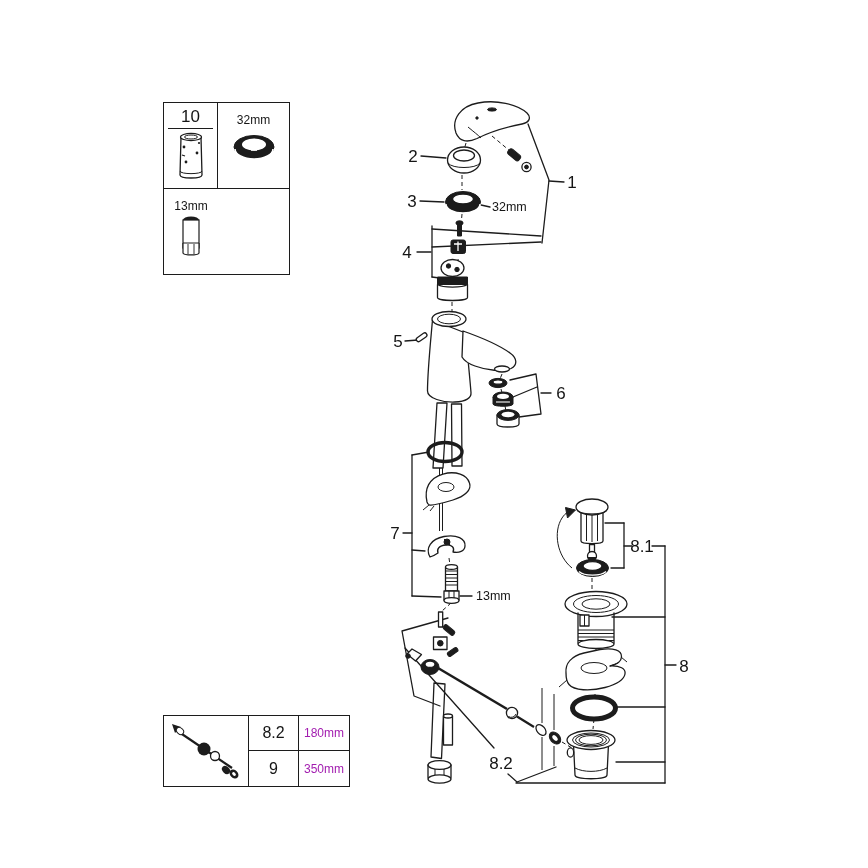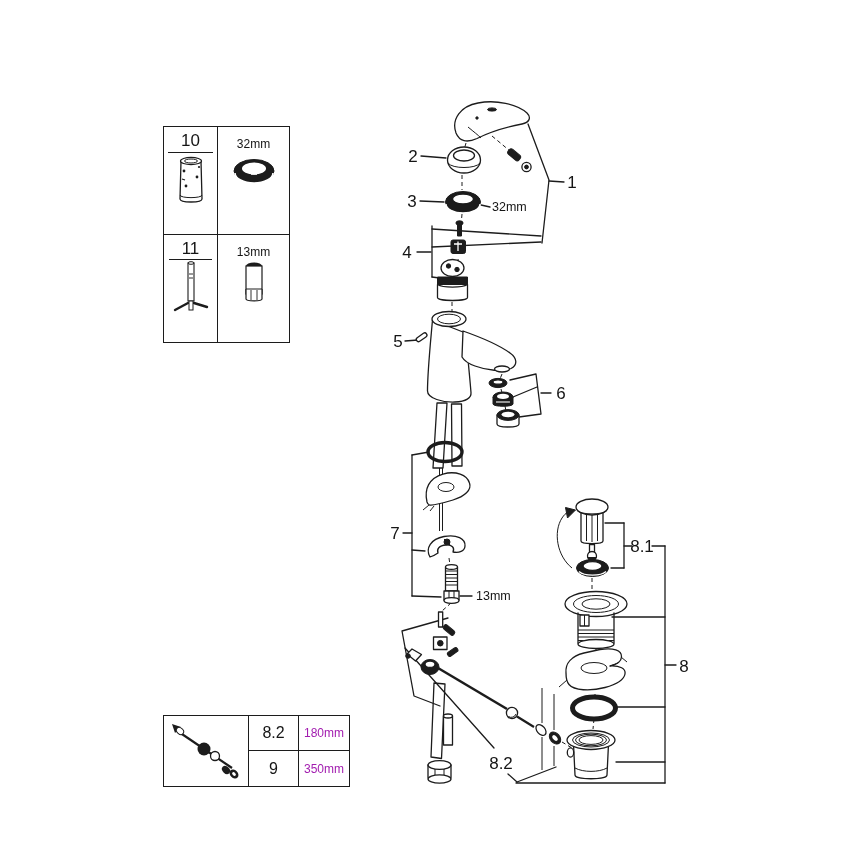--- a/index.html
+++ b/index.html
@@ -8,21 +8,21 @@
   svg text{font-family:"Liberation Sans",sans-serif;fill:#151515;}
   .ln{stroke:#1c1c1c;stroke-width:1.3;fill:none;stroke-linejoin:round;stroke-linecap:round;}
   .thin{stroke:#1c1c1c;stroke-width:1;fill:none;}
   .wh{fill:#ffffff;stroke:#1c1c1c;stroke-width:1.3;stroke-linejoin:round;}
   .dk{fill:#1c1c1c;stroke:#1c1c1c;stroke-width:1;stroke-linejoin:round;}
   .dash{stroke:#1c1c1c;stroke-width:1;fill:none;stroke-dasharray:4 3;}
   .num{font-size:17px;}
   .dim{font-size:12.5px;}
   
   .ptable{position:absolute;border:1.6px solid #1c1c1c;background:#fff;box-sizing:border-box;}
-  .tool-table{left:163px;top:102px;width:127px;height:217px;display:grid;grid-template-columns:54px 1fr;grid-template-rows:1fr 1fr;margin-top:24px;}
+  .tool-table{left:163px;top:102px;width:127px;height:173px;display:grid;grid-template-columns:54px 1fr;grid-template-rows:1fr 1fr;}
   .tool-table .cell{box-sizing:border-box;display:flex;flex-direction:column;align-items:center;padding-top:4px;}
   .tool-table .c-num{border-right:1.4px solid #1c1c1c;}
   .tool-table .r1{border-bottom:1.4px solid #1c1c1c;}
   .pnum{font-size:17px;color:#151515;border-bottom:1.5px solid #1c1c1c;padding:0 13px 1px;line-height:1.15;}
   .psize{font-size:12px;color:#151515;margin-top:6px;}
   .rod-table{left:163px;top:715px;width:187px;height:72px;display:grid;grid-template-columns:85px 50px 1fr;grid-template-rows:1fr 1fr;}
   .rod-table .cell{box-sizing:border-box;display:flex;align-items:center;justify-content:center;}
   .rod-table .c-img{grid-row:1 / span 2;border-right:1.4px solid #1c1c1c;}
   .rod-table .c-mid{border-right:1.4px solid #1c1c1c;}
   .rod-table .r1{border-bottom:1.4px solid #1c1c1c;}
@@ -335,30 +335,20 @@
   </div>
   <div class="cell r1">
     <span class="psize">32mm</span>
     <svg width="54" height="40" viewBox="0 0 54 40">
       <ellipse cx="27" cy="20" rx="20" ry="11.5" fill="#1c1c1c" stroke="#1c1c1c"></ellipse>
       <ellipse cx="27" cy="17.5" rx="12" ry="6" fill="#fff"></ellipse>
       <path d="M8,22 A19,10 0 0 0 46,22" stroke="#fff" stroke-width="1.6" fill="none"></path>
       <path d="M24,23 L30,23" stroke="#fff" stroke-width="1.6"></path>
     </svg>
   </div>
-  <div class="cell c-num">
-    <span class="pnum">11</span>
-    <svg width="44" height="58" viewBox="0 0 44 58">
-      <rect x="19" y="3" width="6" height="38" fill="#fff" stroke="#1c1c1c" stroke-width="1.1"></rect>
-      <ellipse cx="22" cy="3" rx="3" ry="1.3" fill="#fff" stroke="#1c1c1c" stroke-width="1"></ellipse>
-      <path d="M20,14 L24,14 M20,18 L24,18" stroke="#1c1c1c" stroke-width="0.9"></path>
-      <path d="M6,50 L19,43 M25,43 L38,47" stroke="#1c1c1c" stroke-width="2.4" stroke-linecap="round"></path>
-      <rect x="20" y="41" width="4" height="9" fill="#fff" stroke="#1c1c1c" stroke-width="1"></rect>
-    </svg>
-  </div>
   <div class="cell">
     <span class="psize">13mm</span>
     <svg width="40" height="48" viewBox="0 0 40 48">
       <ellipse cx="20" cy="7" rx="8" ry="3.6" fill="#1c1c1c"></ellipse>
       <rect x="12" y="7" width="16" height="28" fill="#fff" stroke="#1c1c1c" stroke-width="1.2"></rect>
       <path d="M12,30 L12,40 C12,42.5 28,42.5 28,40 L28,30" fill="#fff" stroke="#1c1c1c" stroke-width="1.2"></path>
       <path d="M17,31 V41 M23,31 V41" stroke="#1c1c1c" stroke-width="0.9"></path>
       <path d="M12,30 H28" stroke="#1c1c1c" stroke-width="1"></path>
     </svg>
   </div>

